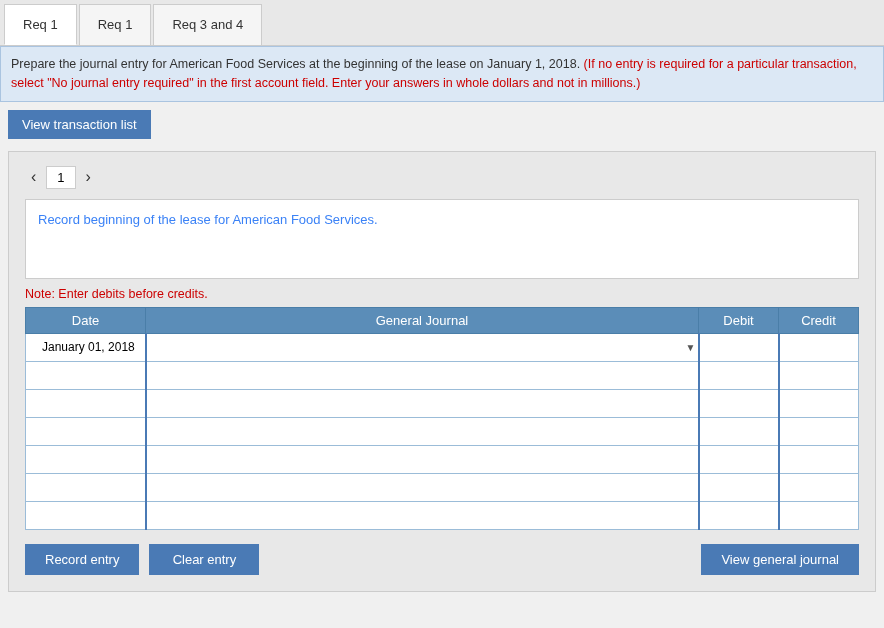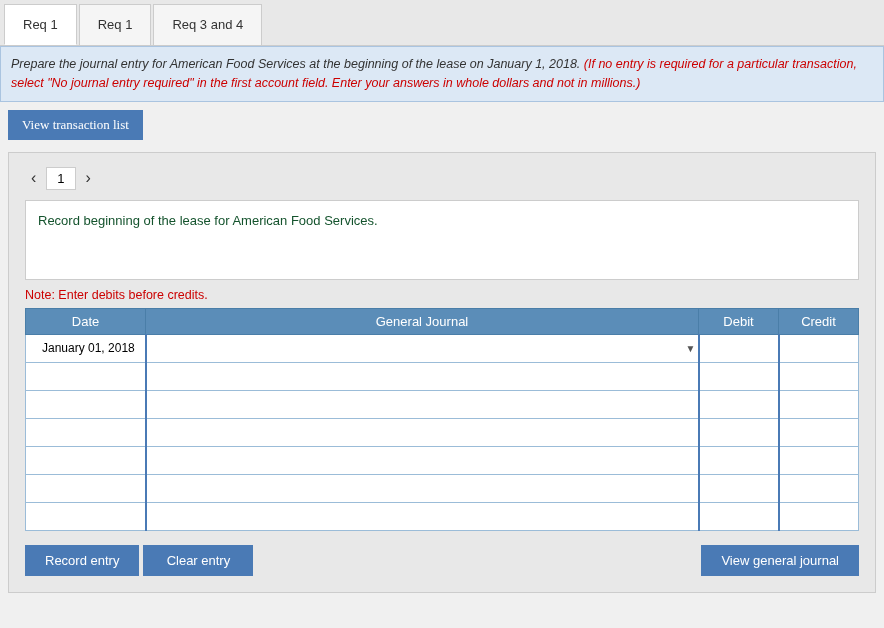--- a/index.html
+++ b/index.html
@@ -37,37 +37,35 @@
     }
 
     
     .info-banner {
       background: #dce8f5;
       border: 1px solid #aac4e0;
       padding: 8px 10px;
       color: #333;
       font-size: 12.5px;
       line-height: 1.5;
-      font-style: italic;
     }
     .info-banner .highlight {
       color: #cc0000;
     }
 
     
     .btn-transaction {
       background: #4a7ab5;
       color: #fff;
       border: none;
       padding: 7px 14px;
       cursor: pointer;
       font-size: 13px;
       margin: 8px 8px;
       display: inline-block;
-      font-family: Liberation Serif, serif;
     }
 
     
     .worksheet-container {
       background: #e8e8e8;
       border: 1px solid #ccc;
       margin: 4px 8px 8px 8px;
       padding: 14px 16px 16px 16px;
     }
 
@@ -102,21 +100,21 @@
     }
 
     
     .description-box {
       background: #fff;
       border: 1px solid #ccc;
       padding: 12px;
       min-height: 80px;
       margin-bottom: 8px;
       font-size: 13px;
-      color: #14532d;
+      color: #3b82f6;
       width: 100%;
     }
 
     .note-text {
       color: #cc0000;
       font-size: 12.5px;
       margin-bottom: 6px;
     }
 
     
@@ -179,21 +177,21 @@
     }
     .cell-blue-border-left {
       border-left: 2px solid #4a7ab5 !important;
     }
 
     
     .buttons-bar {
       display: flex;
       align-items: center;
       margin-top: 14px;
-      gap: 4px;
+      gap: 10px;
     }
     .btn-action {
       background: #4a7ab5;
       color: #fff;
       border: none;
       padding: 8px 20px;
       cursor: pointer;
       font-size: 13px;
       min-width: 110px;
     }

